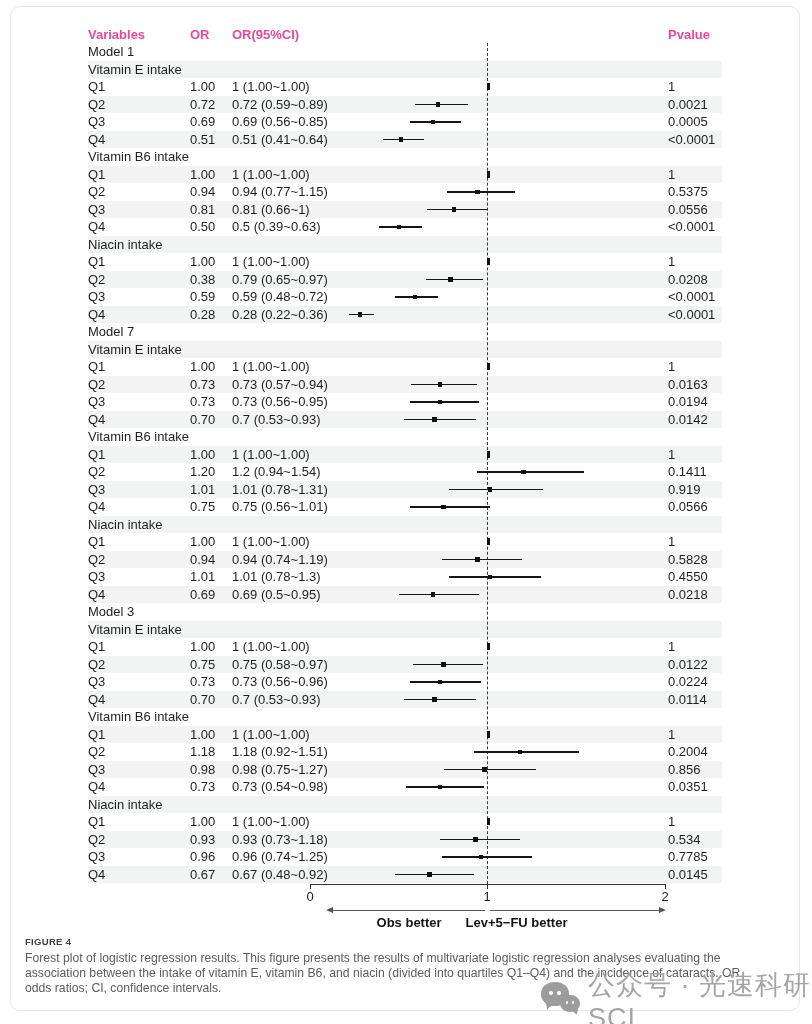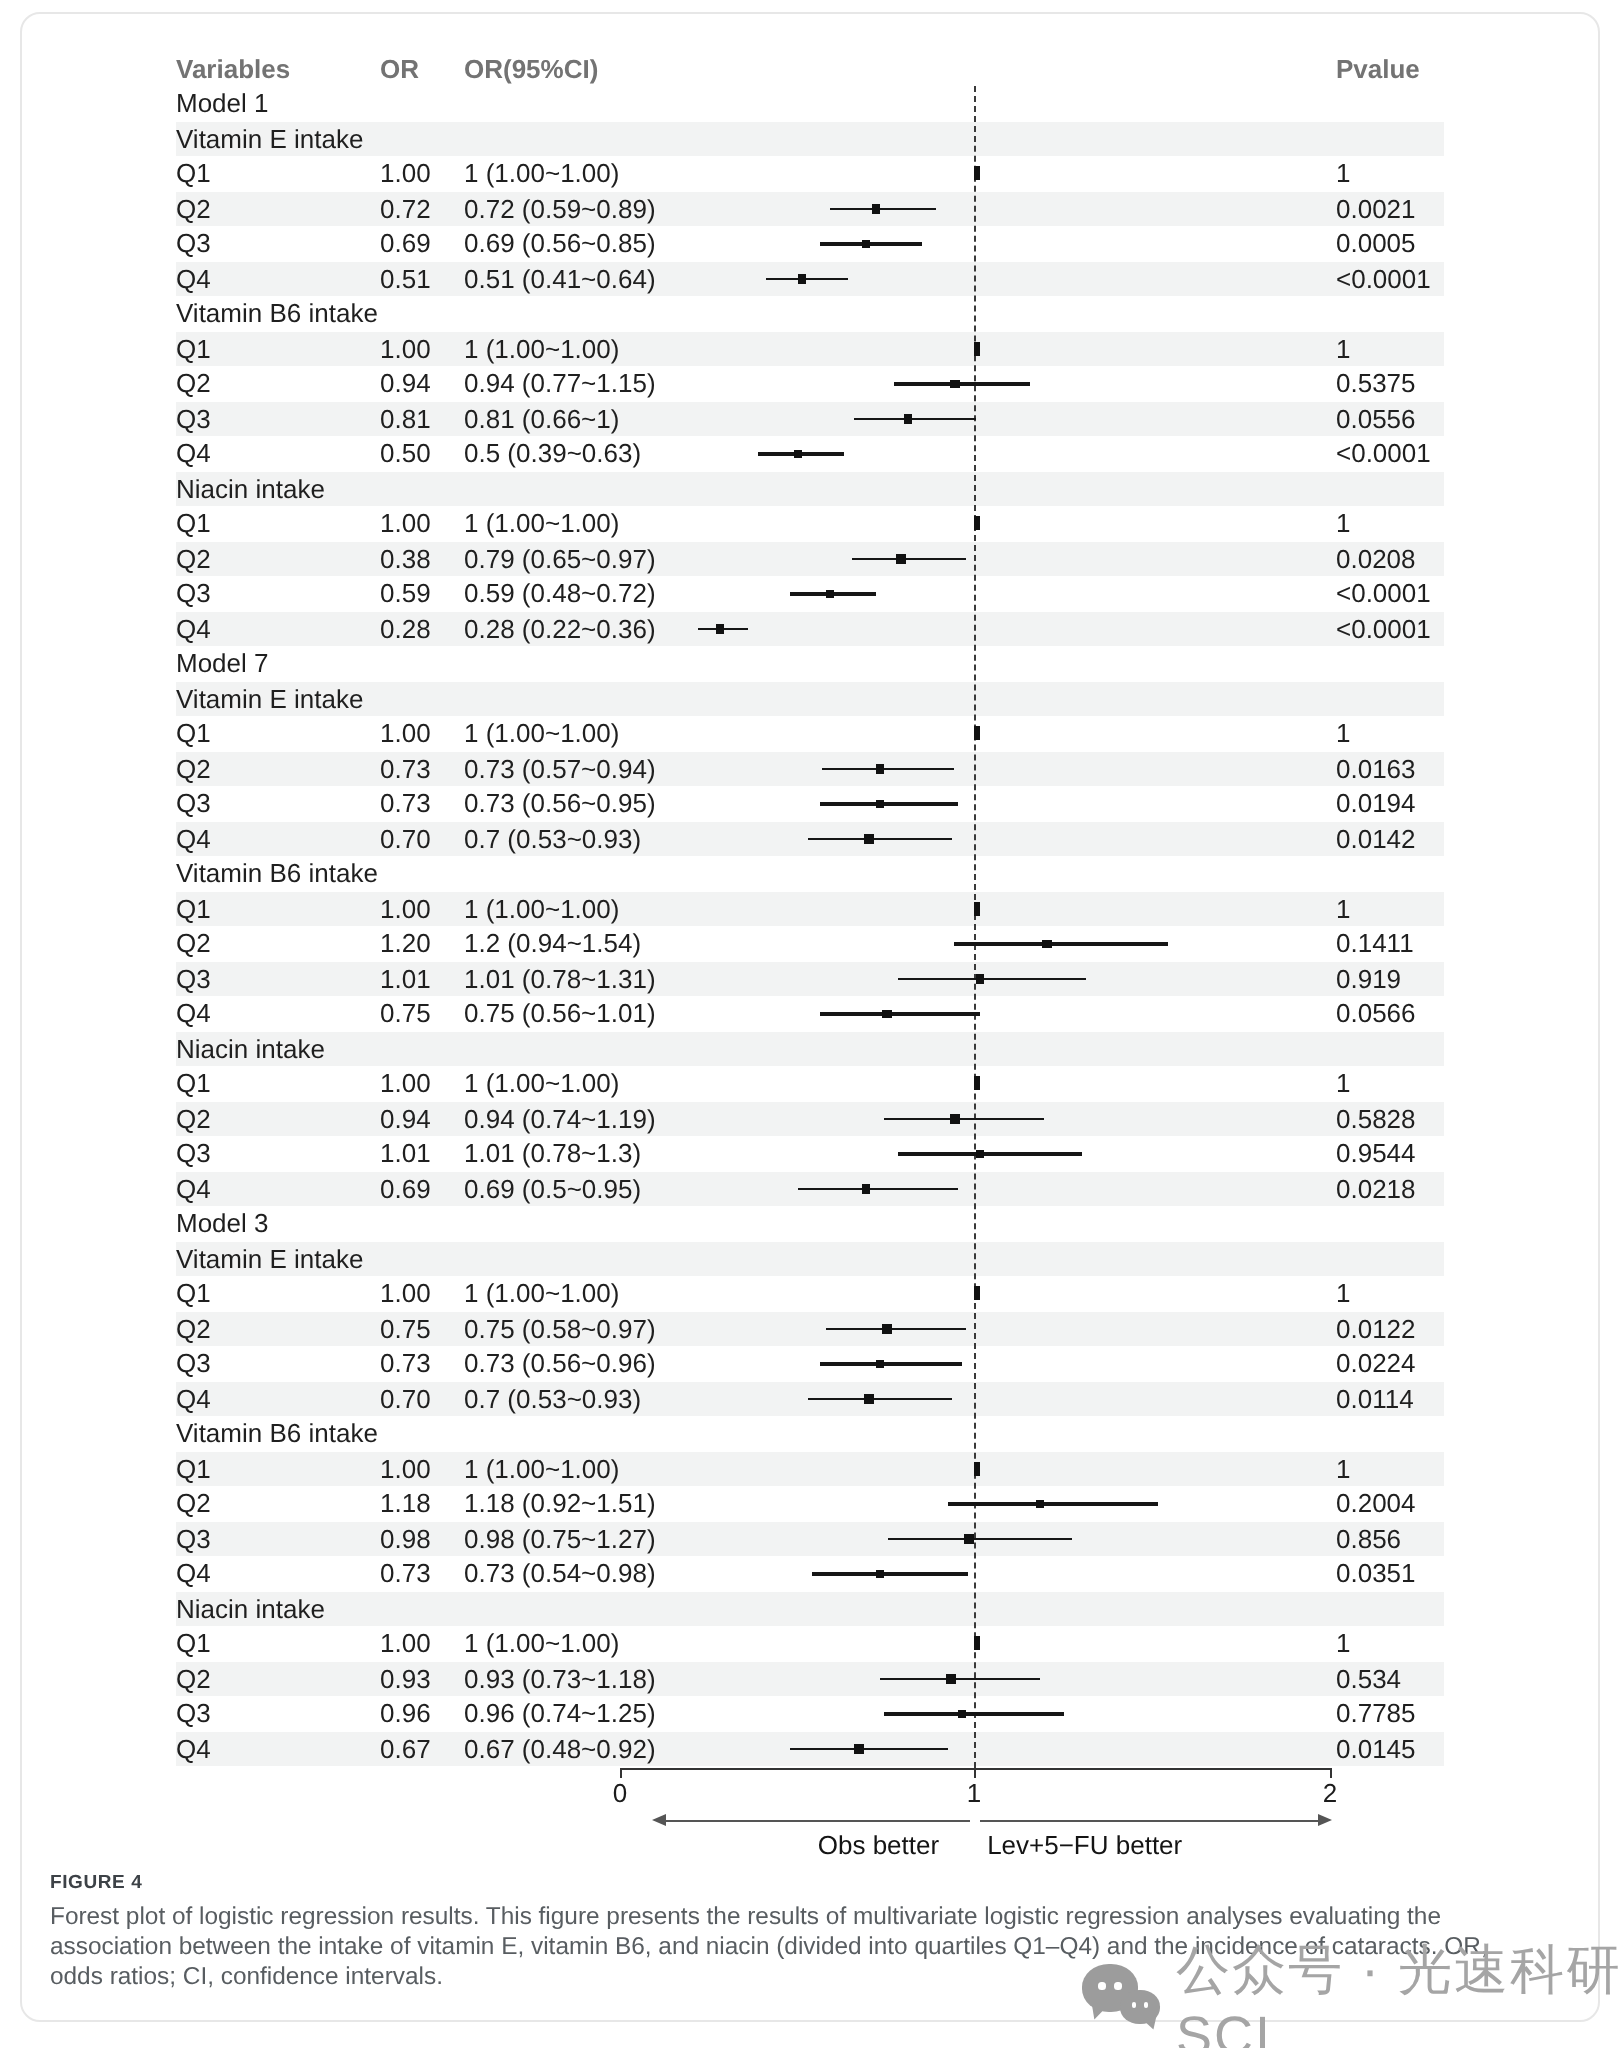--- a/index.html
+++ b/index.html
@@ -1,39 +1,39 @@
 <!DOCTYPE html>
 <html><head>
 <meta charset="utf-8">
 <style>
   html,body{margin:0;padding:0;background:#fff;}
   body{width:812px;height:1024px;position:relative;font-family:"Liberation Sans","DejaVu Sans",sans-serif;color:#222;overflow:hidden;}
   .card{position:absolute;left:10px;top:6px;width:788px;height:1003px;border:1px solid #e7e7e7;border-radius:10px;background:#fff;}
   
-  .thead{position:absolute;left:88px;top:25px;width:634px;height:18px;display:grid;grid-template-columns:102px 42px 78px 356px 56px;font-size:13px;font-weight:bold;color:#737373;align-items:center;}
+  .thead{position:absolute;left:88px;top:25px;width:634px;height:18px;display:grid;grid-template-columns:102px 42px 78px 356px 56px;font-size:13px;font-weight:bold;color:#ec4899;align-items:center;}
   .tbody{position:absolute;left:88px;top:43px;width:634px;}
   .row{display:grid;grid-template-columns:102px 42px 78px 356px 56px;height:17.5px;align-items:center;font-size:13px;color:#1f1f1f;}
   .row.stripe{background:#f2f3f3;}
   .cell{white-space:nowrap;overflow:visible;}
   .cell.pv,.thead .pv{padding-left:2px;}
   .plotcell{position:relative;height:17.5px;z-index:2;}
   .ci-line{position:absolute;top:8px;height:1.5px;background:#161616;}
   .ci-marker{position:absolute;top:6.5px;width:4.5px;height:4.5px;background:#111;}
   .ci-marker.ref{width:3px;height:7px;top:5.2px;}
   
   .refline{position:absolute;left:487px;top:43px;height:841px;width:0;border-left:1.4px dashed #3a3a3a;z-index:1;}
   
   .axis-line{position:absolute;left:310px;top:884px;width:356px;height:1px;background:#333;}
   .tick{position:absolute;top:885px;width:1px;height:4px;background:#333;}
   .tick-label{position:absolute;top:889px;width:20px;text-align:center;font-size:13px;color:#1c1c1c;}
   .arrow-line{position:absolute;top:910px;height:1px;background:#555;}
   .arrow-head{position:absolute;top:907px;width:0;height:0;border-top:3.5px solid transparent;border-bottom:3.5px solid transparent;}
   .arrow-head.left{border-right:7px solid #555;}
   .arrow-head.right{border-left:7px solid #555;}
-  .dir-labels{position:absolute;left:322px;top:915px;width:356px;display:flex;justify-content:center;gap:24px;font-size:13px;color:#141414;}
+  .dir-labels{position:absolute;left:294px;top:915px;width:356px;display:flex;justify-content:center;gap:24px;font-size:13px;color:#141414;font-weight:bold;}
   
   .fig-label{position:absolute;left:25px;top:936px;font-size:9.5px;font-weight:bold;letter-spacing:.3px;color:#3d4247;}
   .caption{position:absolute;left:25px;top:951px;width:730px;font-size:12.2px;line-height:15px;color:#585d61;}
   
   .wm{position:absolute;left:541px;top:967px;display:flex;align-items:center;gap:9px;}
   .wm-logo{position:relative;width:46px;height:37px;}
   .bub{position:absolute;background:#9c9c9c;border-radius:48%;}
   .bub.big{left:0;top:0;width:28px;height:24px;}
   .bub.small{left:19px;top:13px;width:20px;height:17px;}
   .bub .eye{position:absolute;background:#fff;border-radius:50%;}
@@ -331,21 +331,21 @@
       <div class="cell pv">0.5828</div>
     </div>
     <div class="row">
       <div class="cell">Q3</div>
       <div class="cell">1.01</div>
       <div class="cell">1.01 (0.78~1.3)</div>
       <div class="plotcell">
         <div class="ci-line" style="left: 138.84px; width: 92.56px;"></div>
         <div class="ci-marker" style="left: 177.53px;"></div>
       </div>
-      <div class="cell pv">0.9544</div>
+      <div class="cell pv">0.4550</div>
     </div>
     <div class="row stripe">
       <div class="cell">Q4</div>
       <div class="cell">0.69</div>
       <div class="cell">0.69 (0.5~0.95)</div>
       <div class="plotcell">
         <div class="ci-line" style="left: 89px; width: 80.1px;"></div>
         <div class="ci-marker" style="left: 120.57px;"></div>
       </div>
       <div class="cell pv">0.0218</div>

